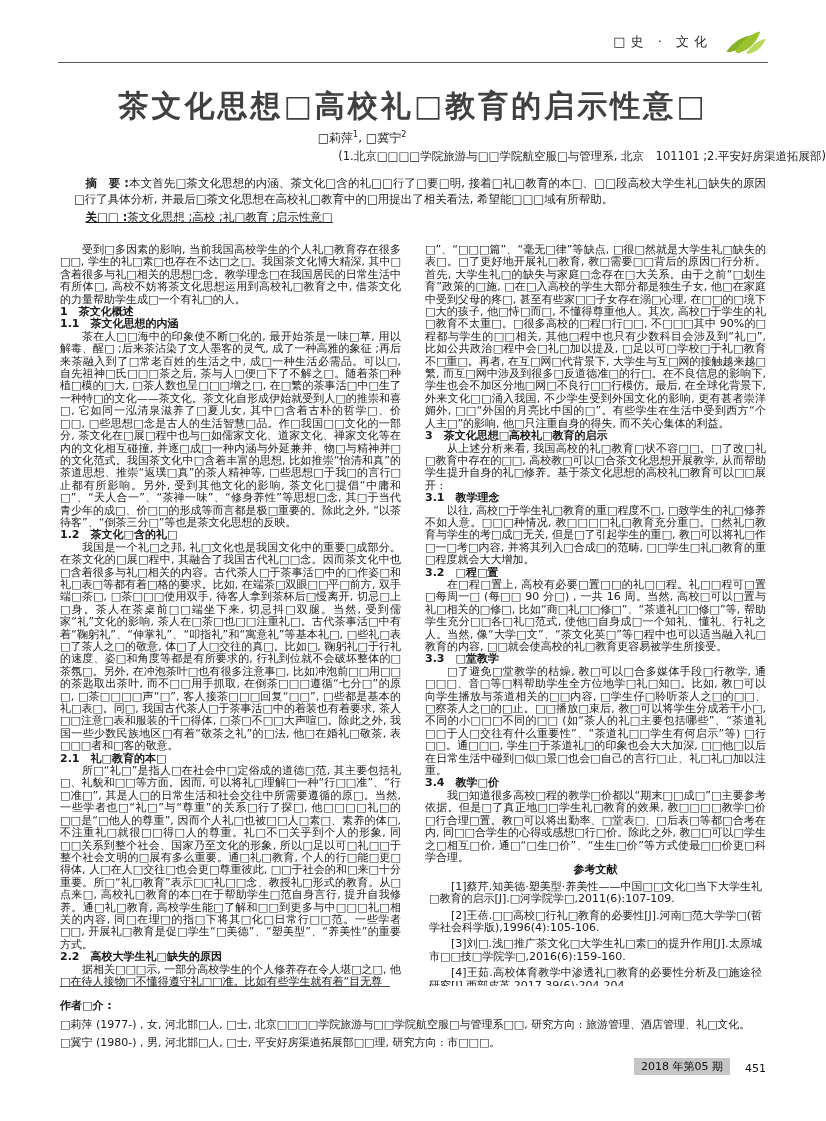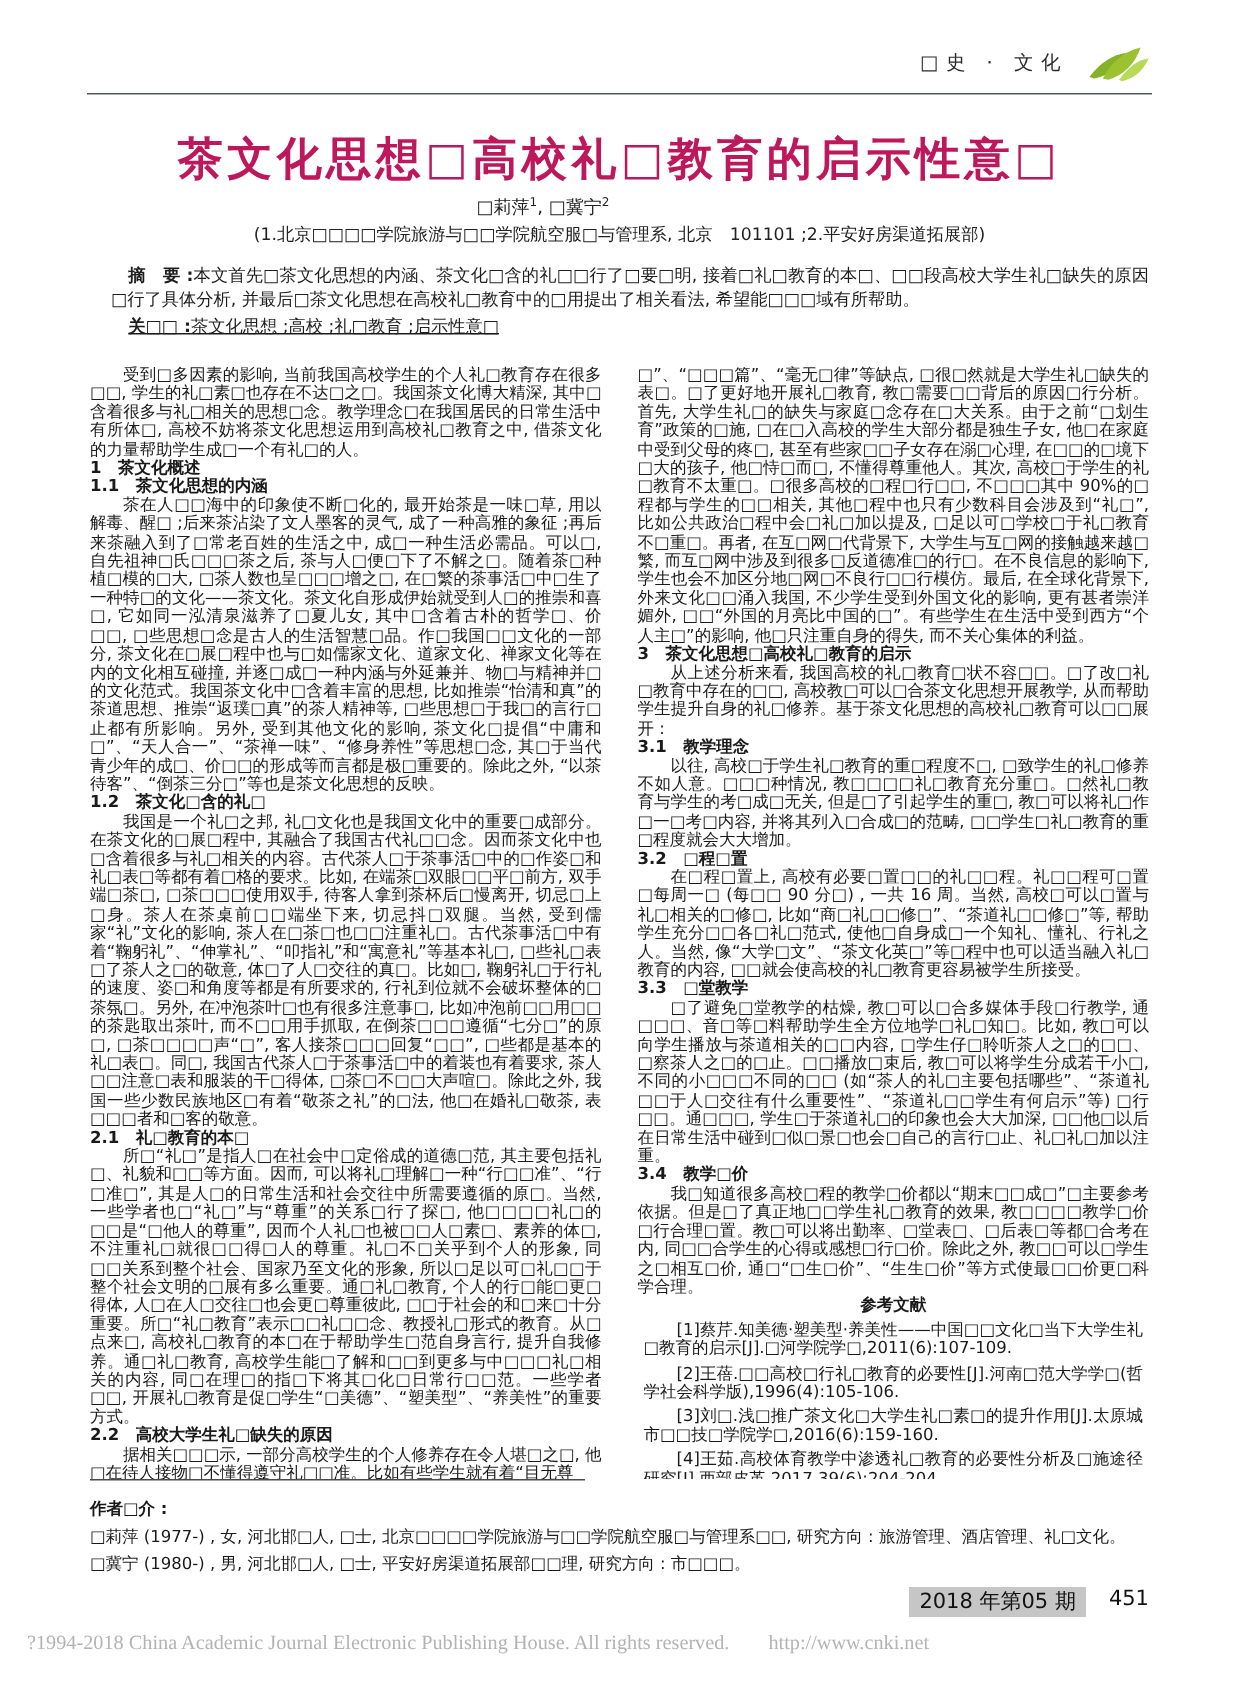--- a/index.html
+++ b/index.html
@@ -7,24 +7,24 @@
     position:relative; width:826px; height:1121px; background:#ffffff;
     font-family:"DejaVu Sans","Liberation Sans",sans-serif; color:#1c1c1c;
     overflow:hidden; margin:0 auto;
   }
   
   .header { position:absolute; top:28px; right:58px; display:flex; align-items:center; gap:12px; }
   .header-label { font-size:13px; letter-spacing:5px; color:#2b2b2b; }
   .header-rule { position:absolute; top:62px; left:58px; width:710px; height:1px; background:#55585a; }
   
   .title { position:absolute; top:86px; left:30px; width:766px; text-align:center;
-           font-size:30px; font-weight:bold; letter-spacing:3px; color:#be185d; }
+           font-size:30px; font-weight:bold; letter-spacing:3px; color:#404040; }
   .authors { position:absolute; top:130px; left:0; width:724px; text-align:center; font-size:12px; color:#222; }
   .authors sup { font-size:8px; }
-  .affil { position:absolute; top:149px; left:0; width:826px; text-align:center; font-size:11.5px; color:#222; }
+  .affil { position:absolute; top:149px; left:0; width:826px; text-align:right; font-size:11.5px; color:#222; }
   
   .abstract { position:absolute; top:175px; left:74px; width:692px; font-size:11.5px;
               line-height:16px; text-align:justify; color:#1e1e1e; }
   .abstract .lead { text-indent:1em; margin:0; }
   .abstract .kw { margin:2px 0 0 0; text-indent:1em;text-decoration:underline; }
   .blabel { font-weight:bold; }
   
   .columns { position:absolute; top:244px; left:60px; width:706px; height:742px;
              display:flex; gap:24px; overflow:hidden; }
   .col { width:341px; height:742px; overflow:hidden; font-size:11px; line-height:12.4px;
@@ -33,22 +33,22 @@
   .col p.cont { text-indent:0; }
   .col .sec-h { margin:0; font-weight:bold; font-size:11px; line-height:12.4px; text-indent:0; }
   .col .refs-title { margin:0; font-weight:bold; text-align:center; text-indent:0; }
   .col .ref { margin:4px; text-indent:2em; }
   
   .footnote-rule { position:absolute; top:986px; left:60px; width:330px; height:1px; background:#4a4a4a; }
   .author-note { position:absolute; top:997px; left:60px; width:708px; font-size:11px;
                  line-height:18.5px; color:#1a1a1a; }
   .author-note .label { font-weight:bold; }
   .author-note p { margin:0; }
-  .issue-line { position:absolute; top:1058px; right:60px; display:flex; align-items:flex-start;
-                gap:15px; font-size:14px; color:#111; }
+  .issue-line { position:absolute; top:1058px; right:60px; display:flex; align-items:flex-end;
+                gap:15px; font-size:11px; color:#111; }
   .issue-badge { background:#c6c6c6; padding:1px 7px; }
   .watermark { position:absolute; top:1087px; left:18px; font-size:13.5px; color:#b3b3b3;
                font-family:"Liberation Serif","DejaVu Serif",serif; white-space:nowrap; }
   .watermark .url { margin-left:26px; }
   .leaf-icon { width:44px; height:27px; display:block; }
 </style>
 </head>
 <body>
 
 <div class="page">
@@ -115,17 +115,14 @@
     <p class="label">作者□介 :</p>
     <p>□莉萍 (1977-) , 女, 河北邯□人, □士, 北京□□□□学院旅游与□□学院航空服□与管理系□□, 研究方向 : 旅游管理、酒店管理、礼□文化。</p>
     <p>□冀宁 (1980-) , 男, 河北邯□人, □士, 平安好房渠道拓展部□□理, 研究方向 : 市□□□。</p>
   </div>
 
   <div class="issue-line">
     <span class="issue-badge">2018 年第05 期</span>
     <span>451</span>
   </div>
 
-  <div class="watermark">
-    <span>?1994-2018 China Academic Journal Electronic Publishing House. All rights reserved.</span><span class="url">http://www.cnki.net</span>
-  </div>
 
 </div>
 
 </body></html>

